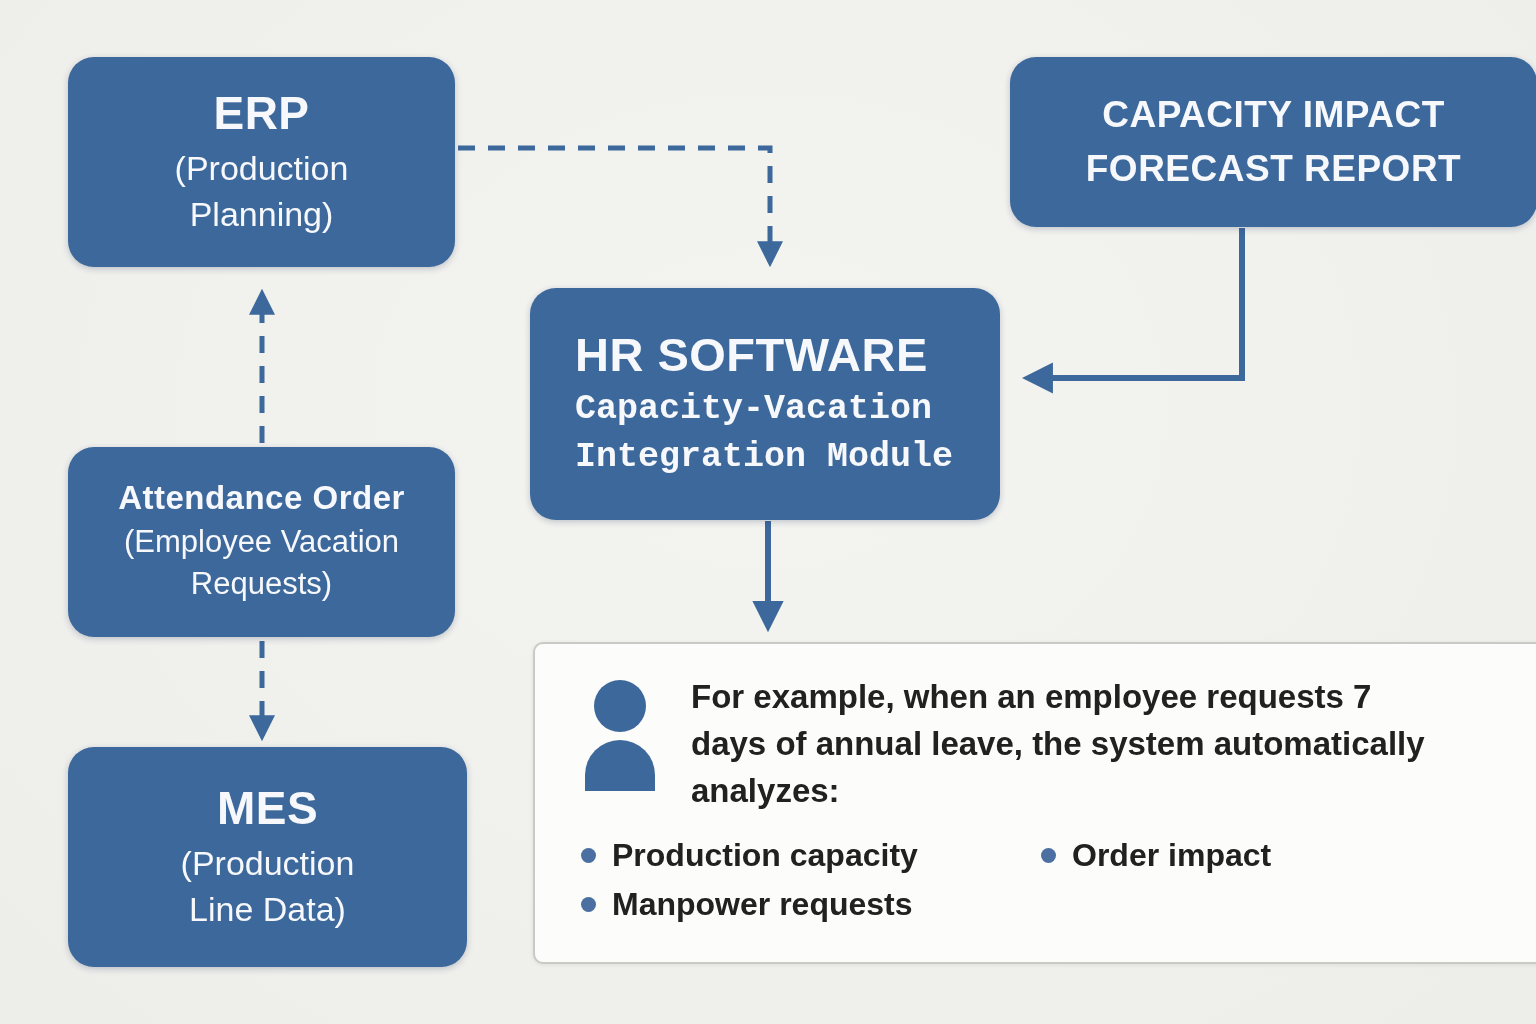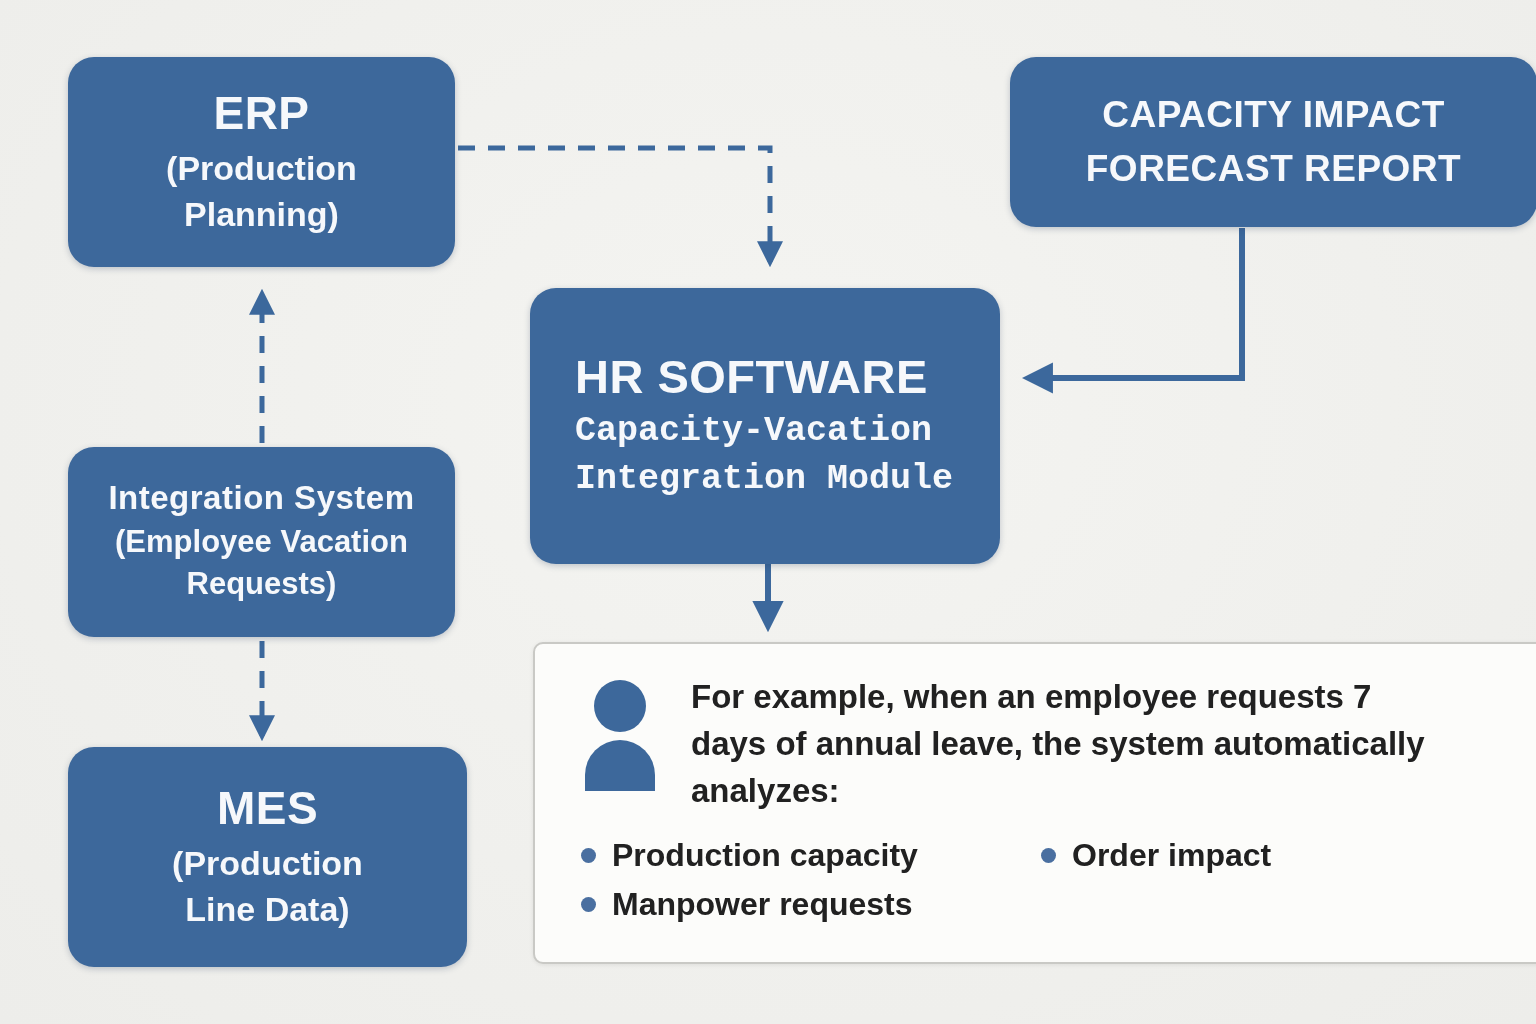--- a/index.html
+++ b/index.html
@@ -29,31 +29,31 @@
     background:var(--box_blue);
     color:var(--box_text);
     border-radius:26px;
     display:flex;
     flex-direction:column;
     justify-content:center;
     box-shadow:0 2px 6px rgba(40,60,90,.25);
   }
   .node.centered{align-items:center;text-align:center;}
   .node .title{font-weight:700;letter-spacing:.5px;}
-  .node .subtitle{font-weight:700;white-space:pre-line;line-height:1.35;}
+  .node .subtitle{font-weight:400;white-space:pre-line;line-height:1.35;}
 
   
   .node-erp{left:68px;top:57px;width:387px;height:210px;gap:6px;}
   .node-erp .title{font-size:46px;}
   .node-erp .subtitle{font-size:34px;}
 
   .node-report{left:1010px;top:57px;width:527px;height:170px;}
   .node-report .title{font-size:37px;white-space:pre-line;line-height:1.45;letter-spacing:.5px;}
 
-  .node-hr{left:530px;top:288px;width:470px;height:276px;padding-left:45px;gap:4px;}
+  .node-hr{left:530px;top:288px;width:470px;height:232px;padding-left:45px;gap:4px;}
   .node-hr .title{font-size:47px;}
   .node-hr .subtitle{font-size:35px;font-weight:700;font-family:Liberation Mono, monospace;}
 
   .node-attendance{left:68px;top:447px;width:387px;height:190px;gap:4px;}
   .node-attendance .title{font-size:33px;}
   .node-attendance .subtitle{font-size:31px;}
 
   .node-mes{left:68px;top:747px;width:399px;height:220px;gap:6px;}
   .node-mes .title{font-size:46px;}
   .node-mes .subtitle{font-size:34px;}
@@ -133,21 +133,21 @@
 FORECAST REPORT</div>
   </div>
 
   <div class="node node-hr">
     <div class="title">HR SOFTWARE</div>
     <div class="subtitle">Capacity-Vacation
 Integration Module</div>
   </div>
 
   <div class="node node-attendance centered">
-    <div class="title">Integration System</div>
+    <div class="title">Attendance Order</div>
     <div class="subtitle">(Employee Vacation
 Requests)</div>
   </div>
 
   <div class="node node-mes centered">
     <div class="title">MES</div>
     <div class="subtitle">(Production
 Line Data)</div>
   </div>
 

